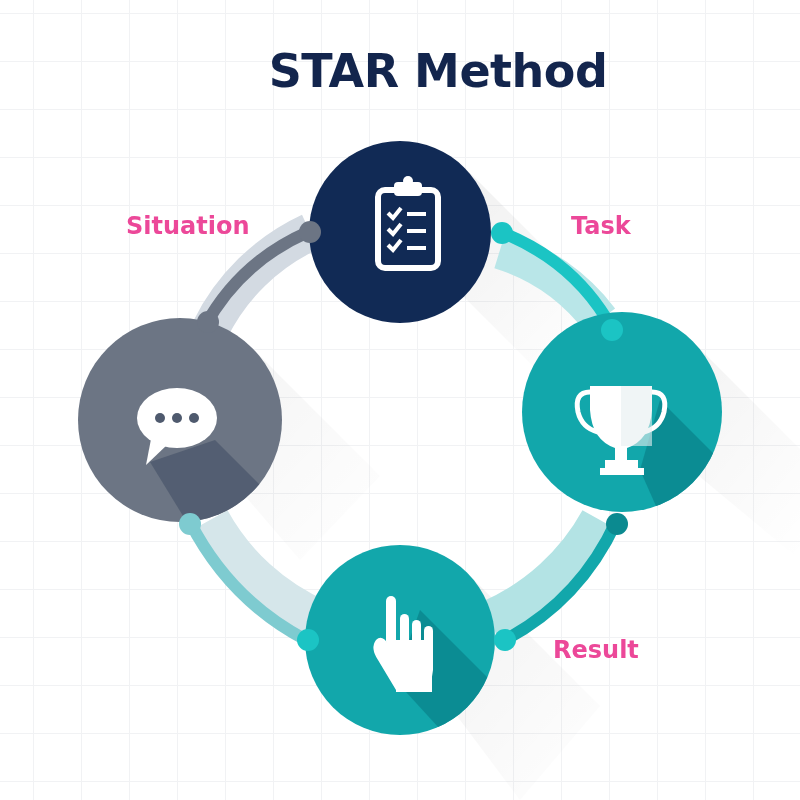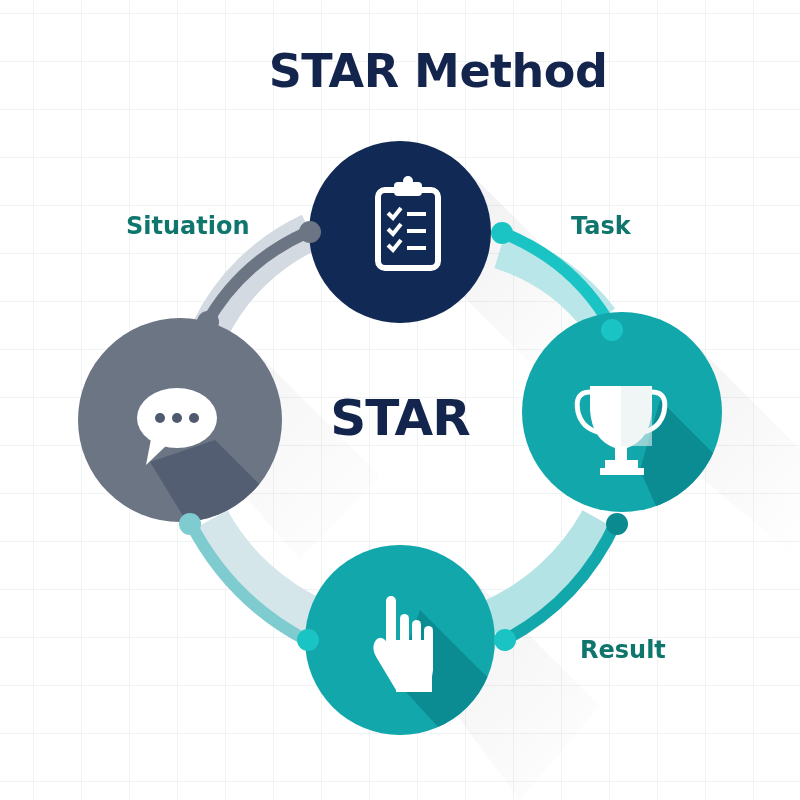--- a/index.html
+++ b/index.html
@@ -11,37 +11,37 @@
         linear-gradient(to bottom, #f1f2f4 1px, transparent 1px);
       background-size: 48px 48px;
       background-position: 33px 13px;
       font-family: "DejaVu Sans", "Liberation Sans", sans-serif;
     }
     .title {
       position: absolute; left: 0; top: 44px; width: 800px; text-align: center;
       font-size: 46px; font-weight: bold; color: #13254d; letter-spacing: -0.5px; margin-left: 38px;
     }
     .label {
-      position: absolute; font-size: 24px; font-weight: bold; color: #0f766e;
+      position: absolute; font-size: 24px; font-weight: bold; color: #ec4899;
     }
     .center-text {
       position: absolute; left: 300px; top: 392px; width: 200px; text-align: center; color: #13254d;
     }
     .center-text .big { font-size: 50px; font-weight: bold; line-height: 52px; letter-spacing: -1px; }
     .center-text .small { font-size: 28px; font-weight: bold; line-height: 34px; }
     svg.diagram { position: absolute; left: 0; top: 0; }
   </style>
 </head>
 <body>
 
 <div class="title">STAR Method</div>
 
 <div class="label" style="left:126px; top:212px;">Situation</div>
 <div class="label" style="left:571px; top:212px;">Task</div>
-<div class="label" style="left:553px; top:636px;margin-left:27px;">Result</div>
+<div class="label" style="left:553px; top:636px;">Result</div>
 
 <svg class="diagram" width="800" height="800" viewBox="0 0 800 800">
   <defs>
     <linearGradient id="shadowGrad" x1="0" y1="0" x2="1" y2="1">
       <stop offset="0" stop-color="#000" stop-opacity="0.10"></stop>
       <stop offset="1" stop-color="#000" stop-opacity="0"></stop>
     </linearGradient>
     <clipPath id="clipTop">
         <circle cx="400" cy="232" r="91"></circle>
       </clipPath>
@@ -141,14 +141,13 @@
     <circle cx="502" cy="233" r="11" fill="#1bc4c4"></circle>
     <circle cx="612" cy="330" r="11" fill="#1bc4c4"></circle>
     <circle cx="190" cy="524" r="11" fill="#7ecbd0"></circle>
     <circle cx="308" cy="640" r="11" fill="#1bc4c4"></circle>
     <circle cx="505" cy="640" r="11" fill="#1bc4c4"></circle>
     <circle cx="617" cy="524" r="11" fill="#0b8a90"></circle>
   </g>
 </svg>
 
 <div class="center-text">
-  <div class="big">STAR</div>
 </div>
 
 </body></html>

